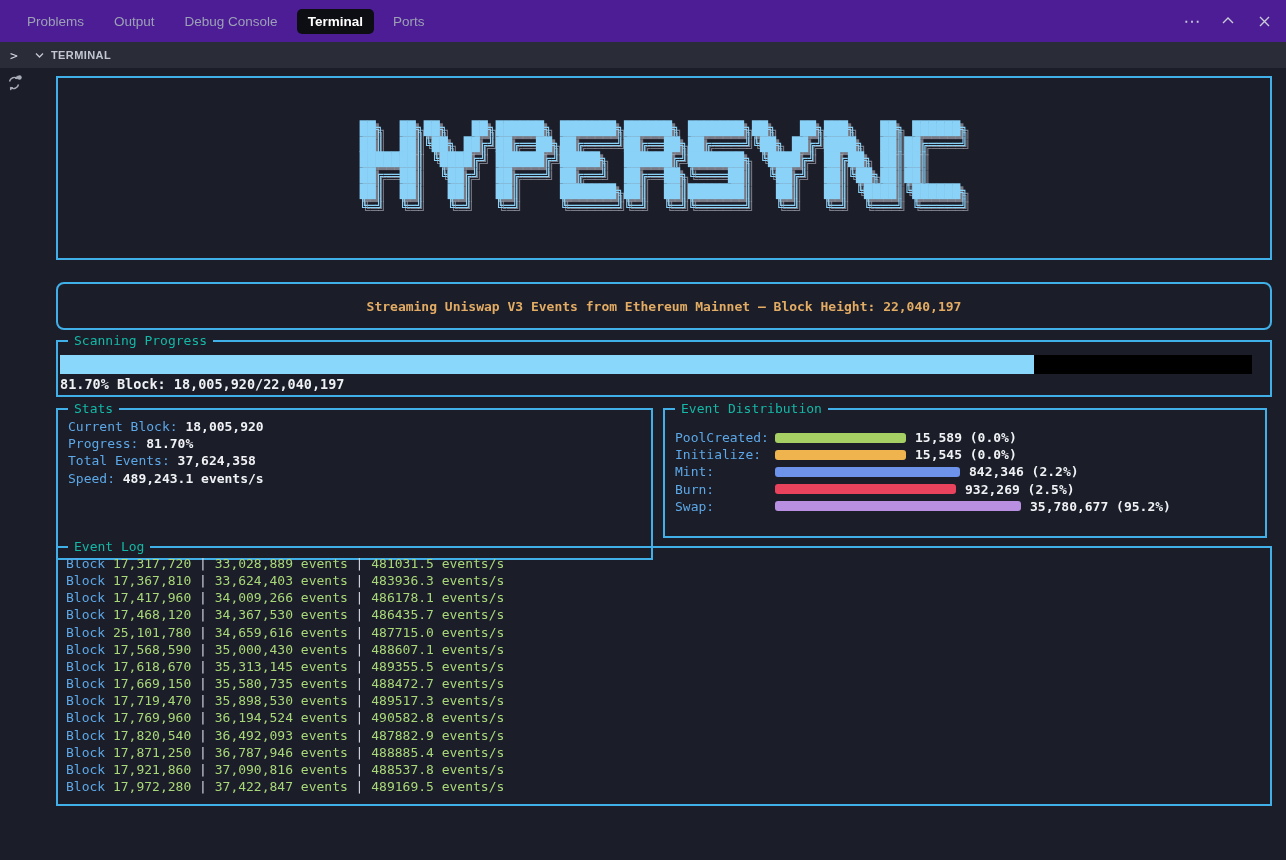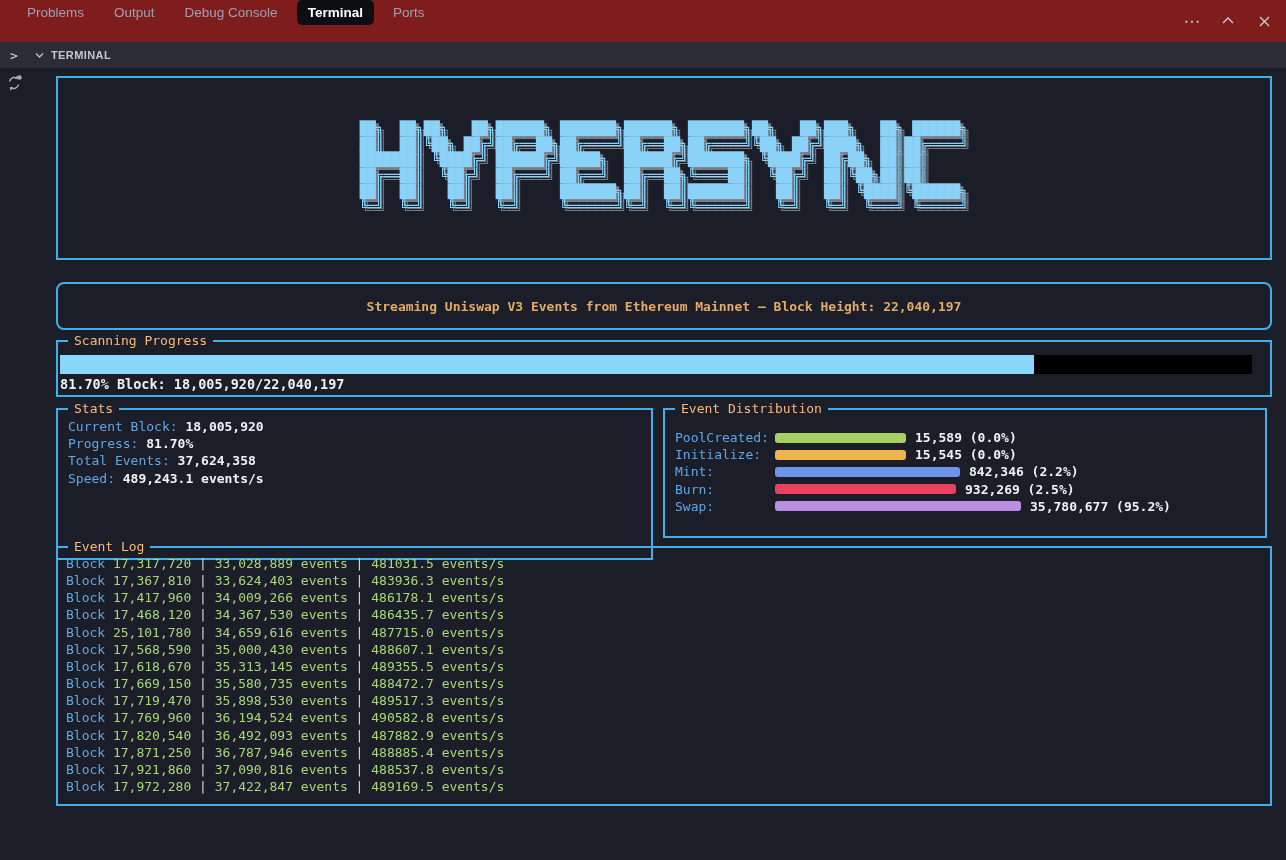--- a/index.html
+++ b/index.html
@@ -1,21 +1,21 @@
 <!DOCTYPE html>
 <html><head>
 <meta charset="utf-8">
 <style>
   * { margin:0; padding:0; box-sizing:border-box; }
   html,body { width:1286px; height:860px; overflow:hidden; }
   body { background:#1b1d28; font-family:"Liberation Sans", sans-serif; }
 
   
   .topbar { position:absolute; left:0; top:0; width:1286px; height:42px;
-            background:#7f1d1d; display:flex; align-items:flex-start; }
+            background:#4c1d95; display:flex; align-items:center; }
   .tabs { display:flex; align-items:center; gap:8px; padding-left:16px; }
   .tab { color:#9ca1b5; font-size:13.5px; padding:5px 11px; border-radius:5px;
          cursor:pointer; white-space:nowrap; }
   .tab.active { background:#0d0e14; color:#ffffff; font-weight:bold; }
   .winctl { position:absolute; right:14px; top:0; height:42px; display:flex;
             align-items:center; gap:20px; color:#c8ccd6; }
   .winctl .ic { width:16px; height:16px; display:flex; align-items:center;
                 justify-content:center; cursor:pointer; }
   .winctl svg { display:block; }
 
@@ -33,21 +33,21 @@
               background:#1b1d28; }
   .sync-ic { margin:6px auto 0 auto; width:18px; height:18px; display:block;
              cursor:pointer; }
 
   
   .term { position:absolute; left:28px; top:68px; width:1258px; height:792px;
           background:#1b1d28; font-family:"DejaVu Sans Mono", monospace;
           color:#e9ebee; font-size:13px; }
   .box { position:absolute; border:2px solid #41b0e8; }
   .box-title { position:absolute; top:-9px; left:10px; background:#1b1d28;
-               padding:0 6px; color:#fdba74; font-size:13px; line-height:16px;
+               padding:0 6px; color:#14b8a6; font-size:13px; line-height:16px;
                white-space:nowrap; }
 
   
   .banner-box { left:28px; top:8px; width:1216px; height:184px;
                 display:flex; align-items:center; justify-content:center; }
   .banner-art { font-size:13.3px; line-height:15.7px; white-space:pre;
                 color:#8ad2f8;
                 text-shadow:3px 3px 0 rgba(196,200,210,.55); }
 
   

